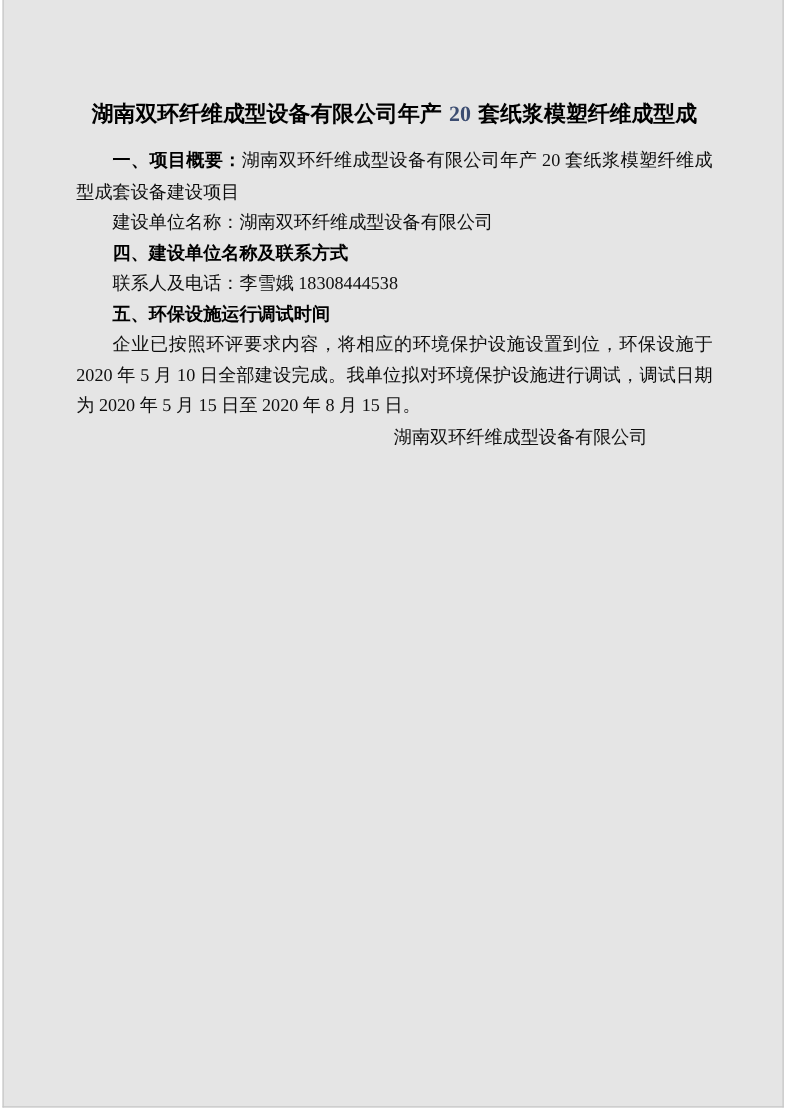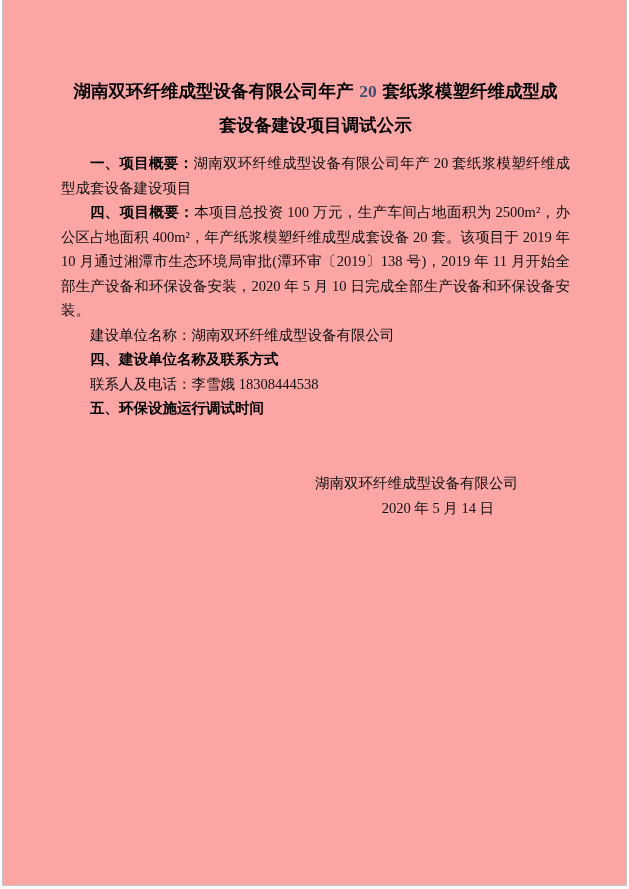--- a/index.html
+++ b/index.html
@@ -12,21 +12,21 @@
     font-family: "Liberation Serif", "DejaVu Serif", serif;
     color: #0e0e0e;
   }
   .page {
     box-sizing: border-box;
     position: absolute;
     top: 0;
     left: 2px;
     width: 625px;
     height: 886px;
-    background: #fca5a5;
+    background: #e5e5e5;
     border-left: 1px solid #c6c6c6;
     border-right: 1px solid #c6c6c6;
     border-bottom: 1px solid #c6c6c6;
   }
   .content {
     padding: 74px 56px 0 58px;
   }
   .doc-title {
     margin: 0 0 9px 0;
     font-family: "Liberation Sans", "DejaVu Sans", sans-serif;
@@ -48,54 +48,51 @@
     line-height: 24.5px;
     text-align: justify;
     text-indent: 2em;
   }
   .para b {
     font-family: "Liberation Sans", "DejaVu Sans", sans-serif;
     font-weight: bold;
     color: #000000;
   }
   .signature {
-    margin-top: 50px;
     font-size: 14.5px;
     line-height: 25px;
     text-align: right;
   }
   .sig-company { margin: 0 52px 0 0; }
   .sig-date    { margin: 0 76px 0 0; }
 </style>
 </head>
 <body>
 
 <div class="page">
   <div class="content">
 
     <h1 class="doc-title">
       <span class="title-line"><span>湖南双环纤维成型设备有限公司年产 </span><span class="num">20</span><span> 套纸浆模塑纤维成型成</span></span>
-      <span class="title-line">套设备建设项目调试公示</span>
     </h1>
 
     <p class="para"><b>一、项目概要：</b><span>湖南双环纤维成型设备有限公司年产 20 套纸浆模塑纤维成型成套设备建设项目</span></p>
 
 
 
-    <p class="para"><b>四、项目概要：</b><span>本项目总投资 100 万元，生产车间占地面积为 2500m²，办公区占地面积 400m²，年产纸浆模塑纤维成型成套设备 20 套。该项目于 2019 年 10 月通过湘潭市生态环境局审批(潭环审〔2019〕138 号)，2019 年 11 月开始全部生产设备和环保设备安装，2020 年 5 月 10 日完成全部生产设备和环保设备安装。</span></p>
 
     <p class="para"><b></b><span>建设单位名称：湖南双环纤维成型设备有限公司</span></p>
 
     <p class="para"><b>四、建设单位名称及联系方式</b><span></span></p>
 
 
     <p class="para"><b></b><span>联系人及电话：李雪娥 18308444538</span></p>
 
     <p class="para"><b>五、环保设施运行调试时间</b><span></span></p>
 
+    <p class="para"><b></b><span>企业已按照环评要求内容，将相应的环境保护设施设置到位，环保设施于 2020 年 5 月 10 日全部建设完成。我单位拟对环境保护设施进行调试，调试日期为 2020 年 5 月 15 日至 2020 年 8 月 15 日。</span></p>
 
     <div class="signature">
       <p class="sig-company">湖南双环纤维成型设备有限公司</p>
-      <p class="sig-date">2020 年 5 月 14 日</p>
     </div>
 
   </div>
 </div>
 
 </body></html>

